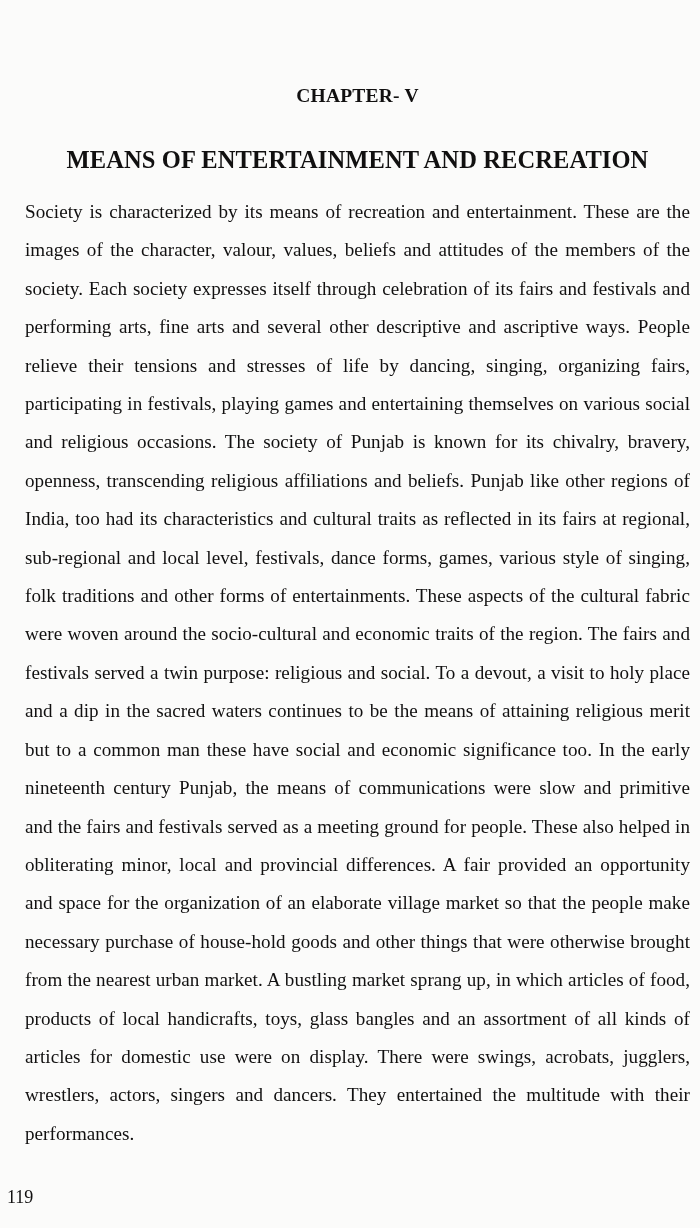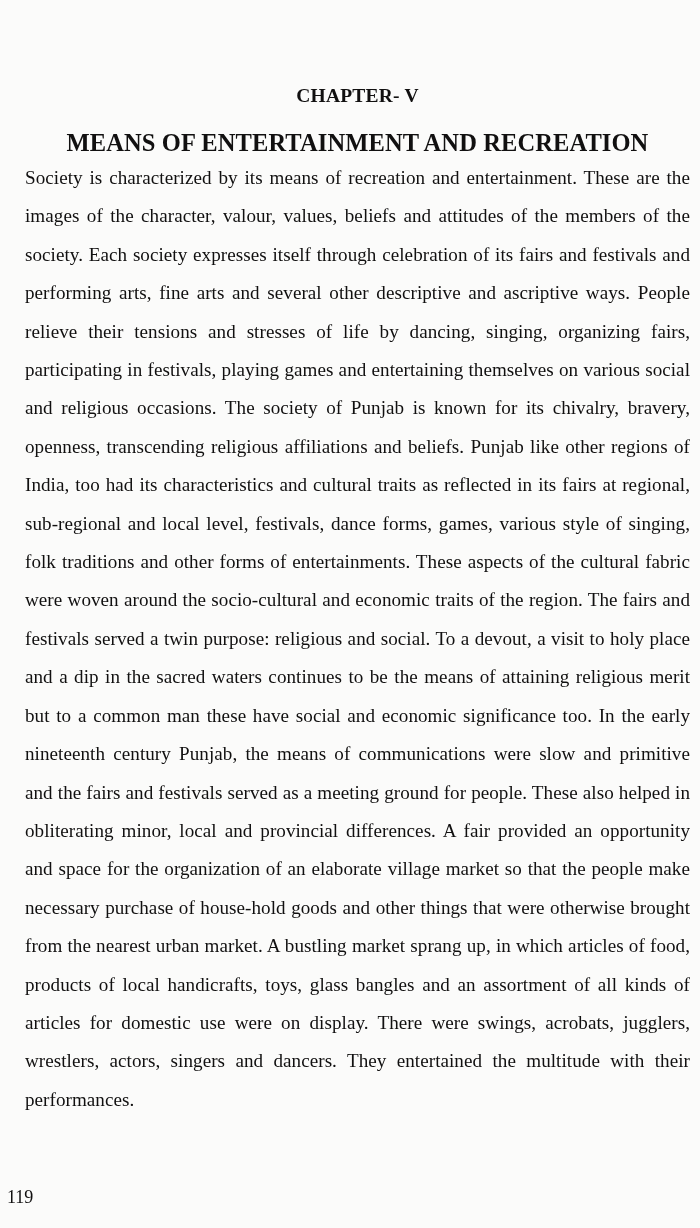--- a/index.html
+++ b/index.html
@@ -34,21 +34,21 @@
     margin: 0;
     padding-top: 84px;
     line-height: 1.25;
   }
 
   .chapter-title {
     text-align: center;
     font-weight: bold;
     font-size: 24.5px;
     letter-spacing: 0.1px;
-    margin: 0;
+    margin: 17px;
     padding-top: 20px;
     line-height: 1.25;
     white-space: nowrap;
   }
 
   .body-block {
   }
 
   p.para {
     margin: 0;

